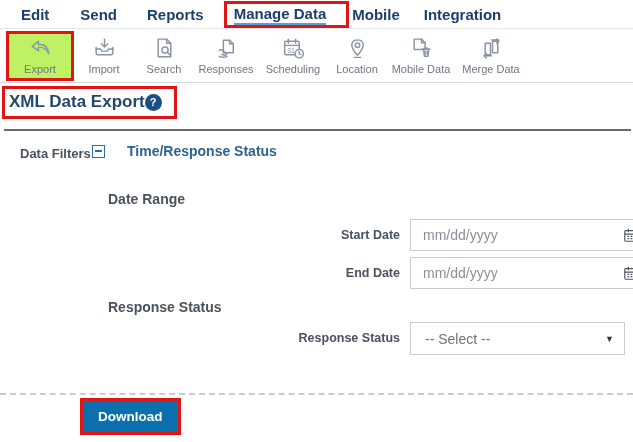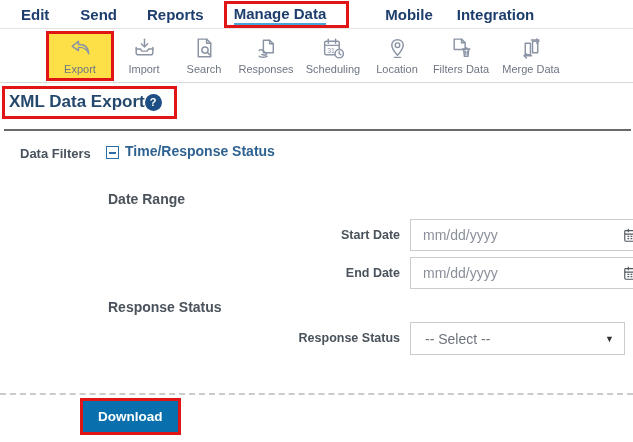--- a/index.html
+++ b/index.html
@@ -8,42 +8,42 @@
   #screen { position:relative; width:633px; height:442px; background:#fff; overflow:hidden; }
 
   
   .nav { position:absolute; top:0; left:0; right:0; height:28px; display:flex; align-items:center; padding-left:21px; }
   .nav-item { font-size:15px; font-weight:bold; color:#1d3e6d; white-space:nowrap; cursor:pointer; }
   .nav-item.m-edit { margin-left:0; }
   .nav-item.m-send { margin-left:31px; }
   .nav-item.m-reports { margin-left:30px; }
   .nav-hl { margin-left:20px; border:3px solid #e01616; padding:1px 20px 2px 7px; }
   .nav-hl .nav-item { border-bottom:2px solid #4aa6d8; padding-bottom:1px; }
-  .nav-item.m-mobile { margin-left:36px; }
+  .nav-item.m-mobile { margin-left:3px; }
   .nav-item.m-integration { margin-left:24px; }
 
   
   .toolbar { position:absolute; top:28px; left:0; right:0; height:55px; border-top:1px solid #e6e6e6; border-bottom:1px solid #d9d9d9; display:flex; align-items:center; padding-left:6px; background:#fff; }
   .tool { display:flex; flex-direction:column; align-items:center; justify-content:center; gap:2px; height:50px; cursor:pointer; }
   .tool .t-label { font-size:11px; color:#6e7683; white-space:nowrap; }
   .tool svg { width:25px; height:25px; stroke:#8a94a4; fill:none; stroke-width:1.4; stroke-linecap:round; stroke-linejoin:round; }
-  .tool.selected { background:#fde047; border:3px solid #e01616;margin-left:40px; }
+  .tool.selected { background:#bef264; border:3px solid #e01616; }
   .w-export{width:68px;} .w-import{width:60px;} .w-search{width:60px;} .w-responses{width:64px;}
   .w-scheduling{width:70px;} .w-location{width:58px;} .w-delete{width:70px;} .w-downloads{width:68px;} .w-merge{width:70px;}
 
   
   .title-box { position:absolute; top:86px; left:2px; border:3px solid #e01616; display:inline-flex; align-items:center; gap:0; padding:3px 12px 4px 4px; }
   .page-title { font-size:17px; font-weight:bold; color:#24486b; white-space:nowrap; }
   .help-icon { width:17px; height:17px; border-radius:50%; background:#1d4e84; color:#fff; font-size:11px; font-weight:bold; display:flex; align-items:center; justify-content:center; cursor:pointer; }
 
   .divider-dark { position:absolute; top:129px; left:4px; right:2px; border-top:2px solid #6a6a6a; }
 
   
   .filters-label { position:absolute; top:146px; left:20px; font-size:13px; font-weight:bold; color:#49525c; }
-  .filters-group { position:absolute; top:143px; left:106px; display:flex; align-items:flex-end; gap:6px; cursor:pointer; }
+  .filters-group { position:absolute; top:143px; left:92px; display:flex; align-items:center; gap:22px; cursor:pointer; }
   .collapse-icon { width:13px; height:13px; border:1px solid #2e6da4; display:flex; align-items:center; justify-content:center; background:#fff; }
   .collapse-icon i { display:block; width:7px; height:2px; background:#2e6da4; }
   .filters-group .g-label { font-size:14px; font-weight:bold; color:#2e6291; }
 
   
   .section-heading { position:absolute; left:108px; font-size:14px; font-weight:bold; color:#4a525b; }
   .sh-date { top:191px; } .sh-resp { top:299px; }
 
   .field-label { position:absolute; left:0; width:400px; text-align:right; font-size:12.5px; font-weight:bold; color:#4a525b; line-height:33px; }
   .fl-start { top:219px;padding-left:33px; } .fl-end { top:257px; } .fl-resp { top:322px; }
@@ -142,21 +142,21 @@
     </div>
 
     <div class="tool w-delete">
       <svg viewBox="0 0 24 24" aria-hidden="true">
         <path d="M5 3 H12 L15.5 6.5 V13 H5 Z"></path>
           <path d="M12 3 V6.5 H15.5"></path>
         <path d="M13 12.5 H20 M14 12.5 L14.8 19.5 H18.2 L19 12.5"></path>
         <path d="M15.5 14.5 V17.5 M17.5 14.5 V17.5"></path>
         <path d="M15.7 12.5 V11.5 H17.3 V12.5"></path>
       </svg>
-      <span class="t-label">Filters Data</span>
+      <span class="t-label">Mobile Data</span>
     </div>
 
 
     <div class="tool w-merge">
       <svg viewBox="0 0 24 24" aria-hidden="true">
         <path d="M6 7 H11 V18 H6 Z"></path>
         <path d="M13 5 H18 V16 H13 Z" fill="#fff"></path>
         <path d="M17 3 L19 5 L17 7"></path>
           <path d="M12 3.8 H19"></path>
         <path d="M7 17 L5 19 L7 21"></path>

